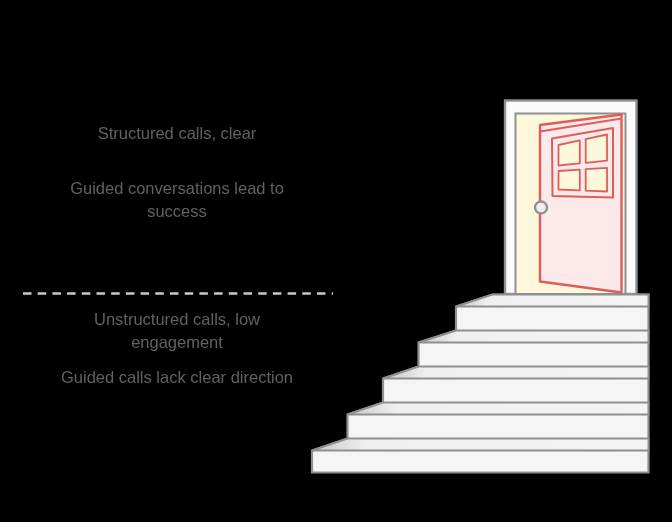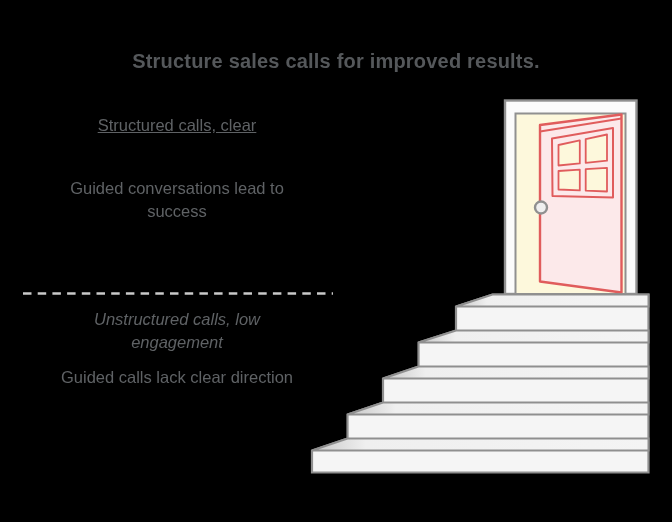--- a/index.html
+++ b/index.html
@@ -24,23 +24,23 @@
   }
   .textblock {
     position: absolute;
     left: 24px;
     width: 306px;
     text-align: center;
     font-size: 16.5px;
     line-height: 22.5px;
     color: var(--body-text, #5f6265);
   }
-  #block-1 { top: 114px; text-decoration: underline; }
+  #block-1 { top: 122px; }
   #block-2 { top: 177px; }
-  #block-3 { top: 308px; font-style: italic; }
+  #block-3 { top: 308px; }
   #block-4 { top: 366px; }
   svg.scene {
     position: absolute;
     top: 0; left: 0;
     width: 672px;
     height: 522px;
     pointer-events: none;
   }
   .divider-line { stroke: var(--divider, #c9c9c9); stroke-width: 2.4; }
   .frame-outer  { fill: #fbfbfb; stroke: var(--frame-gray, #909090); stroke-width: 2.4; }
@@ -51,21 +51,20 @@
   .pane         { fill: var(--door-yellow, #fdf8dc); stroke: var(--door-red, #e05c5c); stroke-width: 1.8; stroke-linejoin: round; }
   .knob         { fill: #efefef; stroke: var(--frame-gray, #909090); stroke-width: 2.4; }
   .stair-body   { fill: var(--stair-fill, #f5f5f5); stroke: var(--stair-edge, #8f8f8f); stroke-width: 2.2; stroke-linejoin: miter; }
   .tread        { fill: url(#treadGrad); stroke: var(--stair-edge, #8f8f8f); stroke-width: 2; }
 </style>
 </head>
 <body>
 
 <div class="canvas">
 
-  <div class="title">Structure sales calls for improved results.</div>
 
   <div class="textblock" id="block-1">
     <div>Structured calls, clear</div>
   </div>
 
   <div class="textblock" id="block-2">
     <div>Guided conversations lead to</div>
     <div>success</div>
   </div>
 

